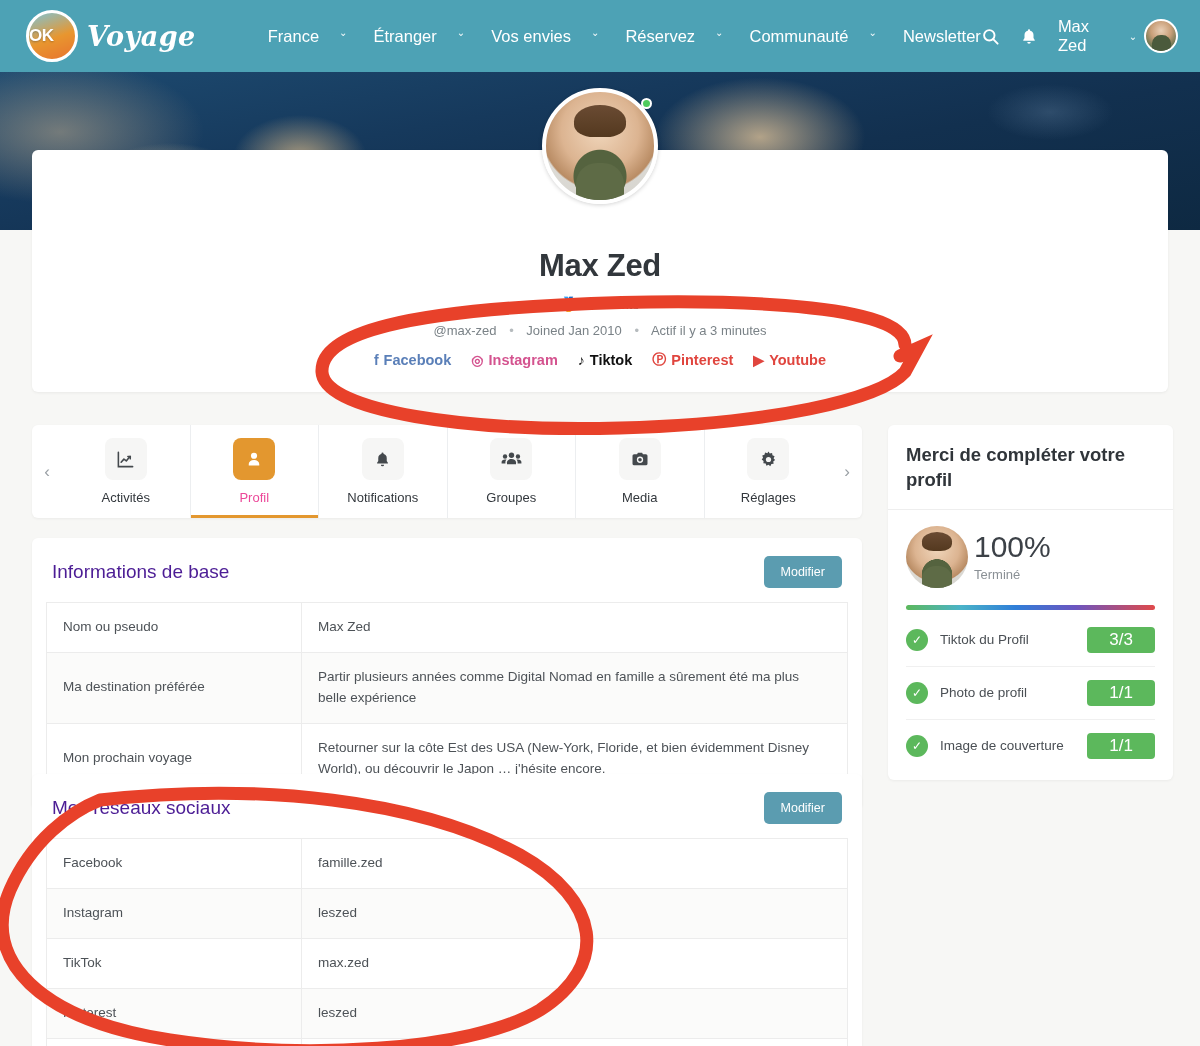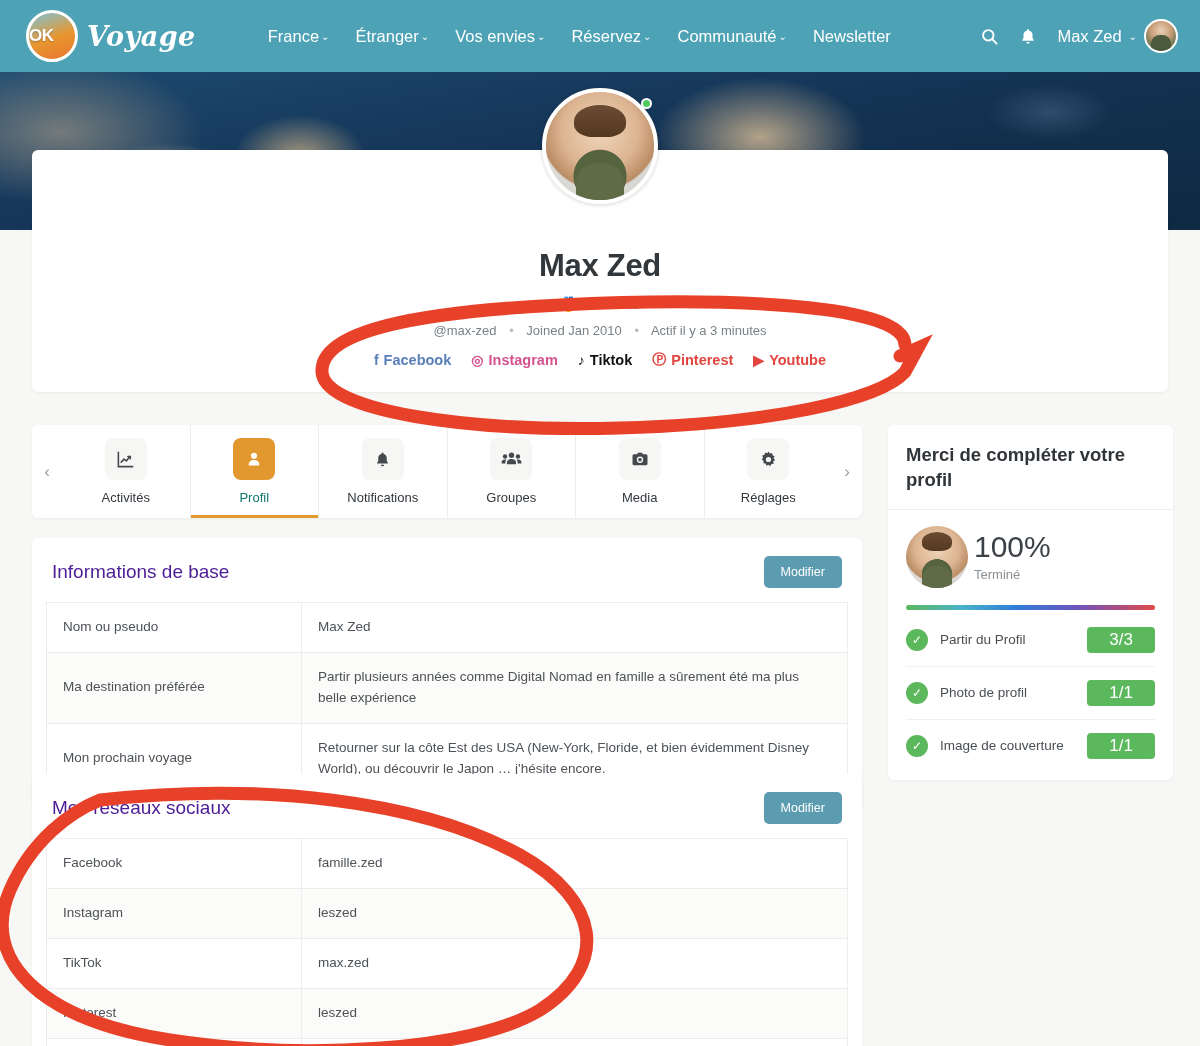--- a/index.html
+++ b/index.html
@@ -29,22 +29,22 @@
     font-size: 17px; font-weight: bold; color: #fff;
     letter-spacing: -0.5px; text-shadow: 0 1px 2px rgba(0,0,0,.25);
   }
   .logo-word {
     font-family: "DejaVu Serif", serif; font-style: italic;
     font-size: 27px; color: #fff; font-weight: bold;
     letter-spacing: .5px;
   }
   .mainnav { display: flex; align-items: center; gap: 26px; margin-left: 72px; }
   .navitem {
-    color: #fff; font-size: 16.5px; display: flex; align-items: center;
-    gap: 2px; cursor: pointer; white-space: nowrap;
+    color: #fff; font-size: 16.5px; display: flex; 
+    gap: 20px; cursor: pointer; white-space: nowrap;
   }
   .caret { font-size: 10px; opacity: .95; }
   .right-tools { margin-left: auto; display: flex; align-items: center; gap: 20px; }
   .ico-btn { color: #fff; cursor: pointer; display: flex; align-items: center; }
   .user-menu { display: flex; align-items: center; gap: 7px; color: #fff; font-size: 16.5px; cursor: pointer; }
   .user-ava {
     width: 34px; height: 34px; border-radius: 50%;
     background: radial-gradient(circle at 50% 32%, #e9cfb6 0%, #c99f79 40%, #5b6d4a 78%, #3d4a33 100%);
     border: 2px solid #fff; overflow:hidden; position: relative;
   }
@@ -138,21 +138,21 @@
     justify-content: center; cursor: pointer; position: relative; gap: 10px;
     border-right: 1px solid #eceef0;
   }
   .tab:last-child { border-right: none; }
   .tab .tile {
     width: 42px; height: 42px; border-radius: 8px; background: #f6f6f5;
     display: flex; align-items: center; justify-content: center; color: #44494d;
   }
   .tab.active .tile { background: #e3972f; color: #fff; }
   .tab .lbl { font-size: 13px; color: #32373c; text-align: center; }
-  .tab.active .lbl { color: #0f766e; }
+  .tab.active .lbl { color: #ec4899; }
   .tab.active::after {
     content: ''; position: absolute; left: 0; right: 0; bottom: 0;
     height: 3px; background: #e3972f;
   }
 
   
   .panel {
     position: absolute; left: 32px; width: 830px; background: #fff;
     border-radius: 6px; box-shadow: 0 1px 3px rgba(0,0,0,.05); padding: 16px 14px 14px 14px;
   }
@@ -465,21 +465,21 @@
         <div class="prog-ava"></div>
         <div>
           <div class="pct">100%</div>
           <div class="pct-sub">Terminé</div>
         </div>
       </div>
       <div class="bar"></div>
 
       <div class="srow">
         <div class="check">✓</div>
-        <div class="nm">Partir du Profil</div>
+        <div class="nm">Tiktok du Profil</div>
         <div class="pill">3/3</div>
       </div>
       <div class="srow">
         <div class="check">✓</div>
         <div class="nm">Photo de profil</div>
         <div class="pill">1/1</div>
       </div>
       <div class="srow">
         <div class="check">✓</div>
         <div class="nm">Image de couverture</div>

